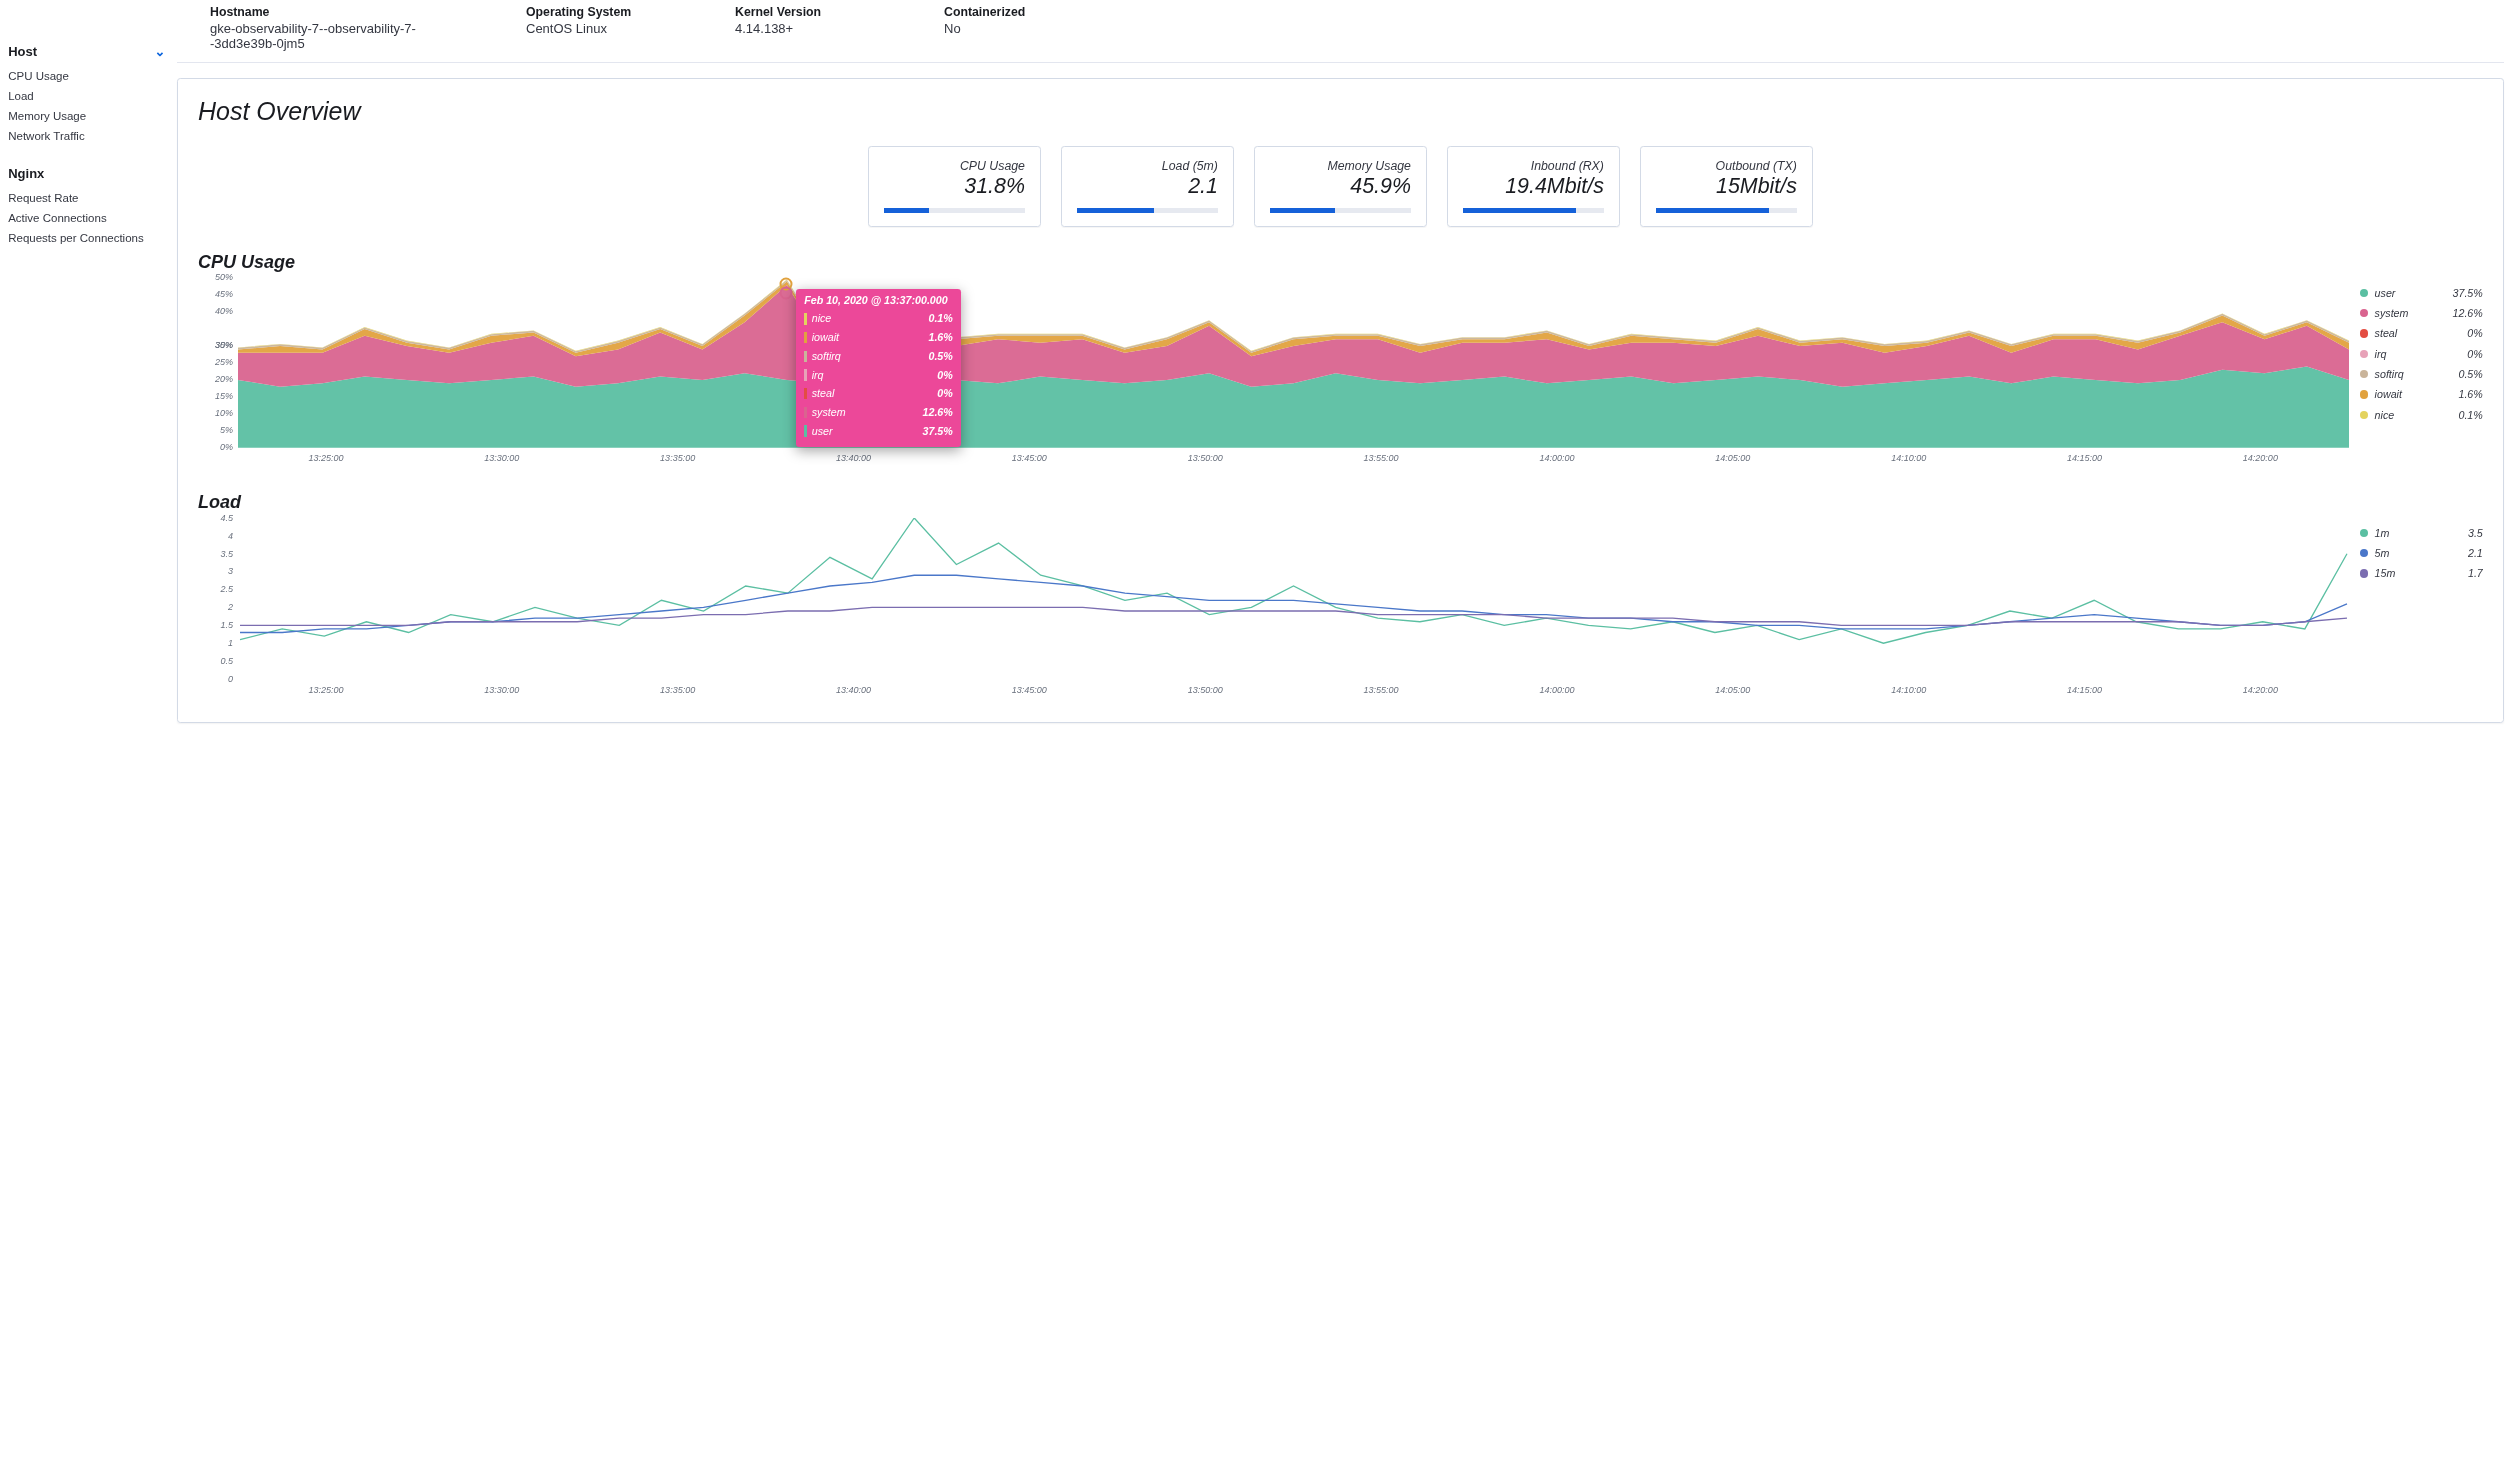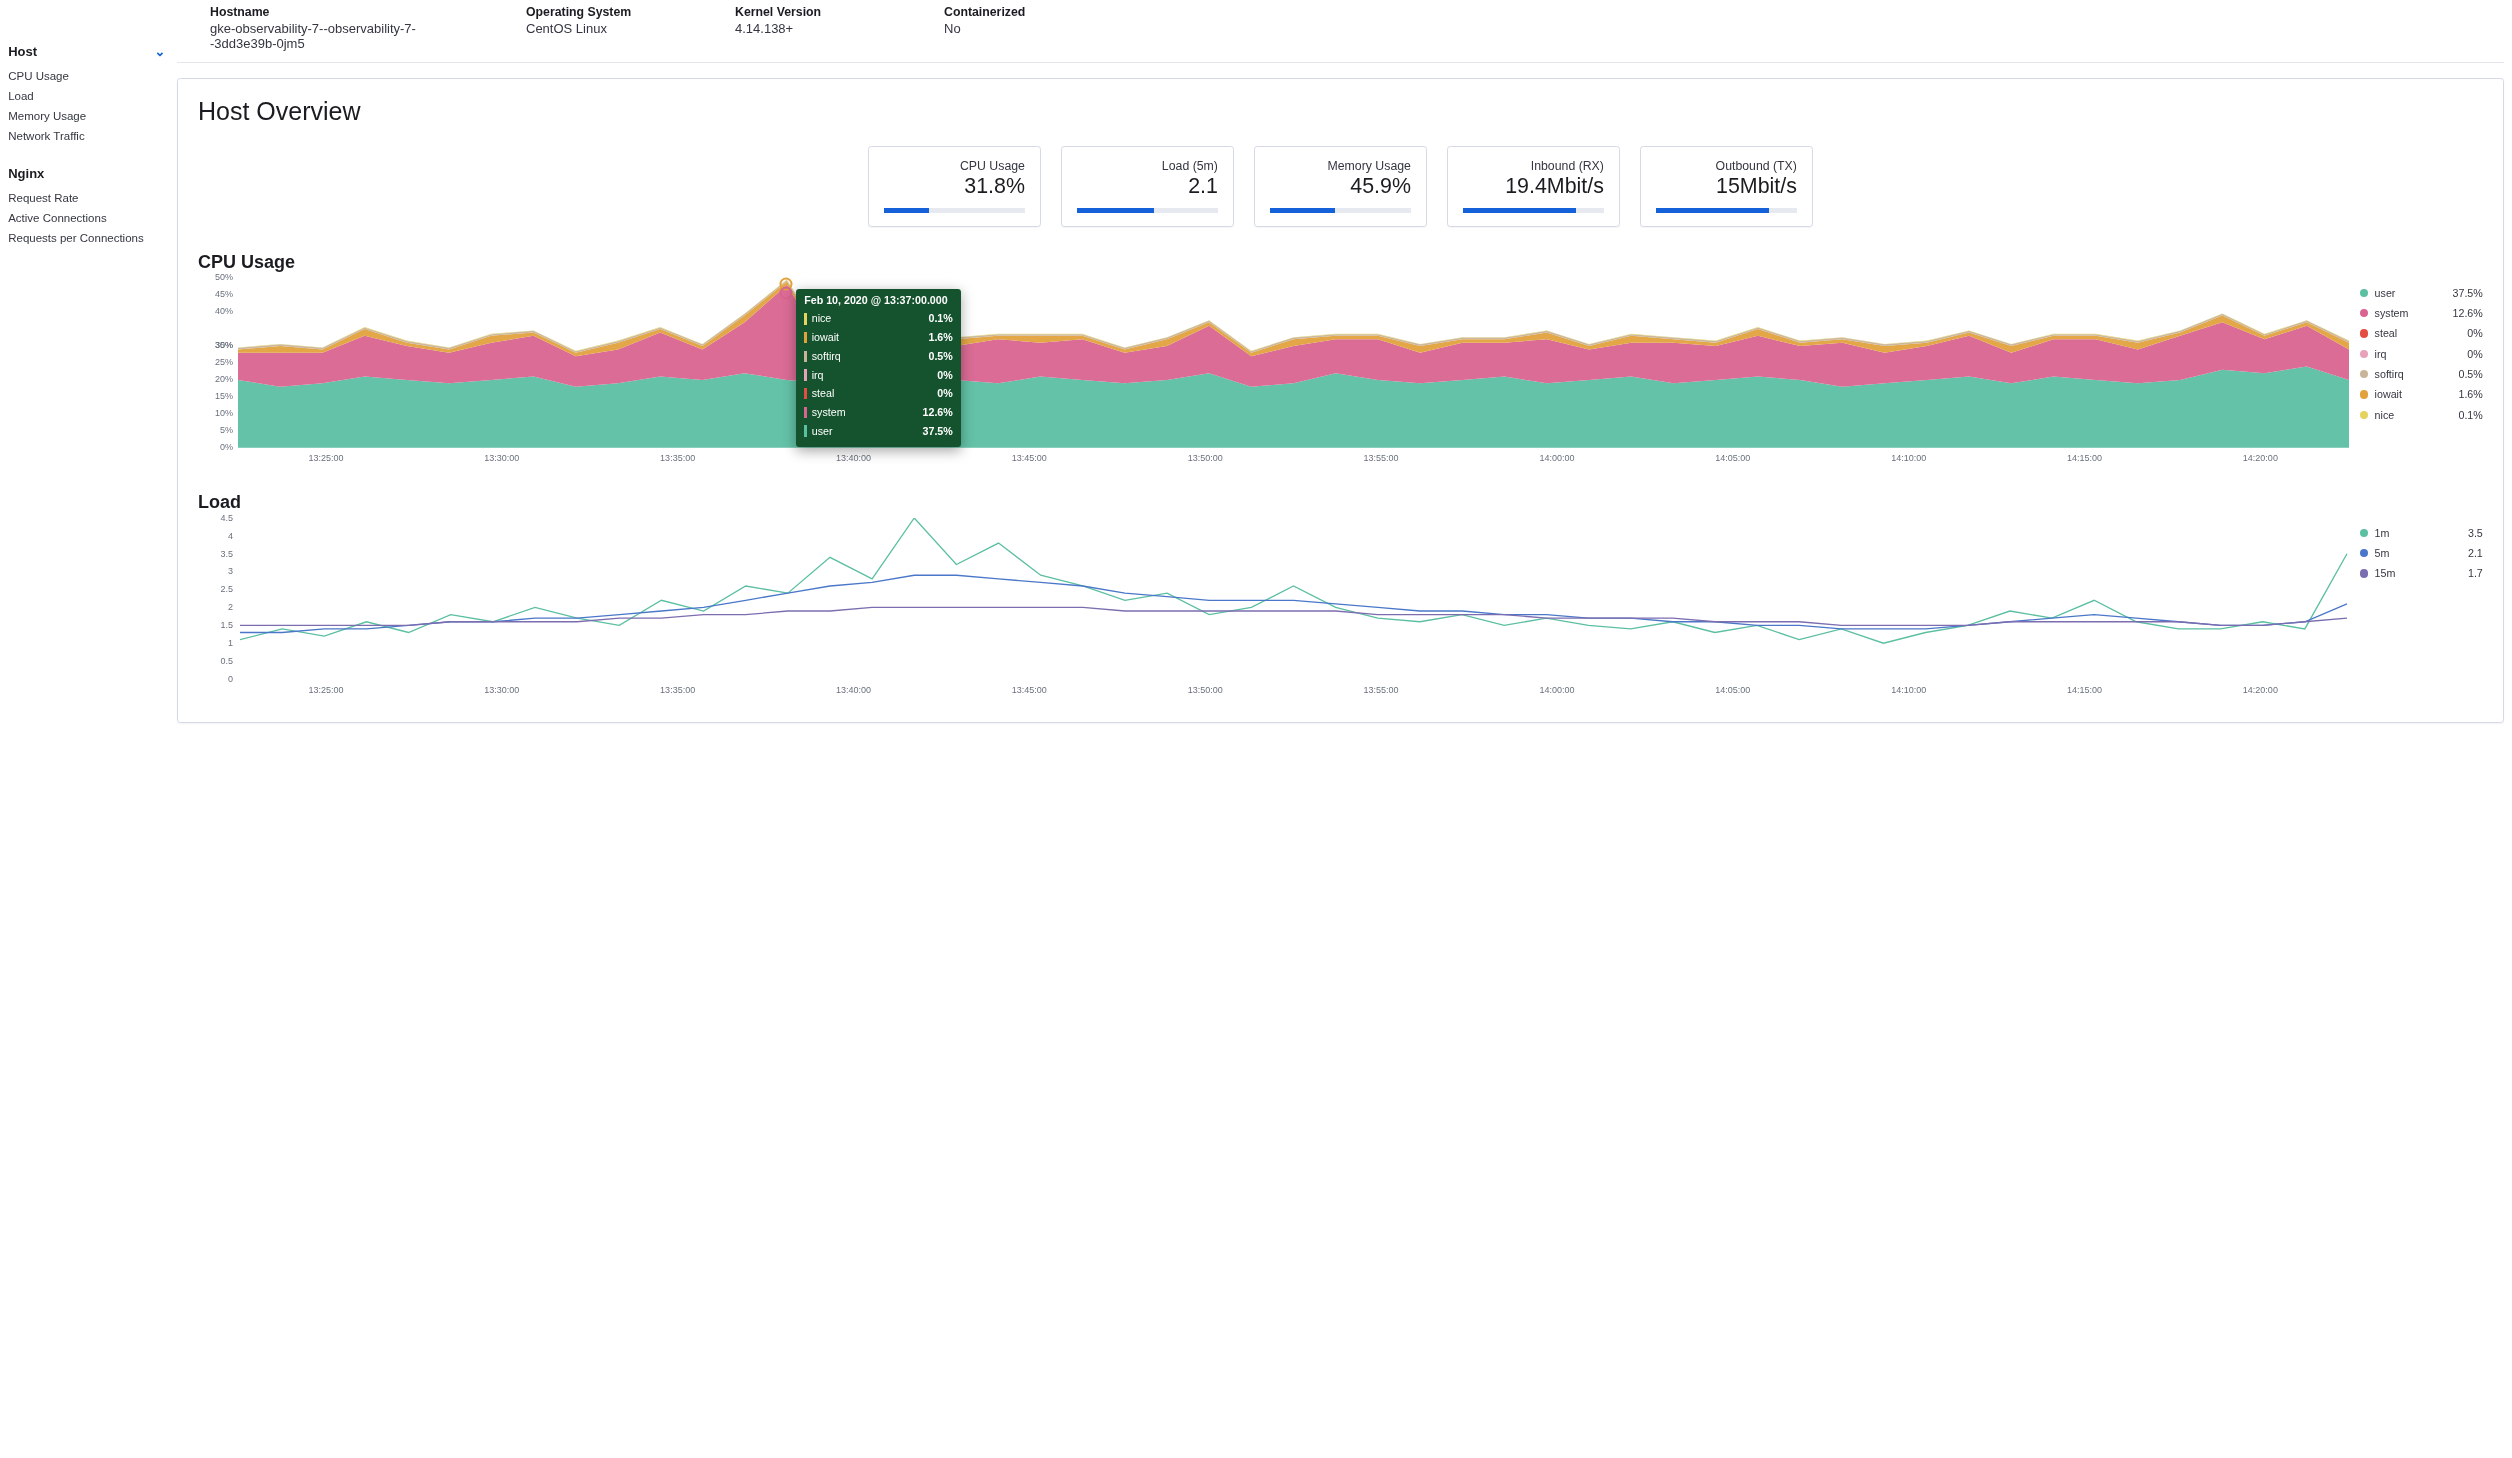--- a/index.html
+++ b/index.html
@@ -8,21 +8,21 @@
   .sidebar{width:177px;padding:8.2px 8.2px 16.5px 8.2px;flex-shrink:0;margin-top:36px;}
   .side-group{margin-bottom:20px;}
   .side-group h3{font-size:13px;font-weight:700;margin:0 0 6.6px 0;display:flex;align-items:center;justify-content:space-between;}
   .side-group .chev{color:#0b64dd;margin-right:3.3px;}
   .side-link{display:block;color:#343741;text-decoration:none;font-size:11.5px;line-height:1.75;}
   .main{flex:1;min-width:0;padding:0 8.2px 25px 0;}
   .header-row{display:flex;gap:61px;padding:5px 0 11.5px 33px;border-bottom:0.8px solid #e3e6ef;}
   .hdr-item{min-width:148px;}
   .hdr-label{font-weight:700;font-size:12.3px;margin-bottom:1.6px;}
   .hdr-value{font-size:13px;color:#343741;}
-  .panel{border:0.8px solid #d3dae6;border-radius:3.3px;margin-top:15px;padding:15px 20px 23px 20px;box-shadow:0 1.6px 1.6px -0.8px rgba(0,0,0,.05);}
+  .panel{border:0.8px solid #d3dae6;border-radius:3.3px;margin-top:15px;padding:15px 20px 23px 20px;box-shadow:0 1.6px 1.6px -0.8px rgba(0,0,0,.05);font-style:italic;}
   h1.section{font-size:25px;font-weight:400;margin:3.3px 0 20px 0;color:#1a1c21;}
   h2.section{font-size:18px;font-weight:700;margin:25px 0 5px 0;color:#1a1c21;}
   .cards{display:flex;gap:20px;justify-content:center;flex-wrap:wrap;}
   .card{border:0.8px solid #d3dae6;border-radius:3.3px;width:173px;padding:11.5px 15px 13px 15px;box-shadow:0 0.8px 0.8px rgba(0,0,0,.04);}
   .card .ctitle{font-size:12.3px;color:#343741;text-align:right;margin-bottom:1.6px;}
   .card .cval{font-size:21.4px;font-weight:400;color:#1a1c21;text-align:right;margin-bottom:8.2px;}
   .bar{height:5px;background:#e6e9f0;position:relative;}
   .bar .fill{position:absolute;left:0;top:0;bottom:0;background:#1561d9;}
   
   .chart-wrap{display:flex;gap:11.5px;align-items:flex-start;}
@@ -30,21 +30,21 @@
   .yaxis{position:absolute;left:0;top:0;bottom:20px;width:40px;}
   .ylab{position:absolute;right:5px;font-size:9px;color:#69707d;transform:translateY(50%);}
   .xaxis{position:absolute;left:40px;right:0;bottom:0;height:16.5px;}
   .xlab{position:absolute;top:3.3px;font-size:9px;color:#69707d;transform:translateX(-50%);}
   .legend{width:123px;font-size:10.7px;padding-top:5px;}
   .legend .row{display:flex;align-items:center;justify-content:space-between;line-height:1.9;}
   .legend .lbl{display:flex;align-items:center;gap:6.6px;color:#343741;}
   .legend .dot{width:8.2px;height:8.2px;border-radius:50%;display:inline-block;}
   .legend .val{color:#343741;}
   
-  .tooltip{position:absolute;background:#14532d;color:#fff;border-radius:3.3px;padding:5px 8.2px 6.6px 8.2px;font-size:10.7px;width:165px;box-shadow:0 3.3px 13px rgba(0,0,0,.35);z-index:10;}
+  .tooltip{position:absolute;background:#ec4899;color:#fff;border-radius:3.3px;padding:5px 8.2px 6.6px 8.2px;font-size:10.7px;width:165px;box-shadow:0 3.3px 13px rgba(0,0,0,.35);z-index:10;}
   .tooltip .tt-title{font-weight:700;font-size:10.7px;margin-bottom:3.3px;}
   .tooltip .tt-row{display:flex;justify-content:space-between;align-items:center;line-height:1.75;}
   .tooltip .tt-left{display:flex;align-items:center;gap:5px;}
   .tooltip .stripe{width:2.5px;height:11.5px;display:inline-block;}
   .tooltip .tt-val{font-weight:700;}
   .marker-ring{position:absolute;width:13px;height:13px;border-radius:50%;border:2.5px solid;background:transparent;transform:translate(-50%,-50%);}
 </style>
 </head>
 <body>
 

